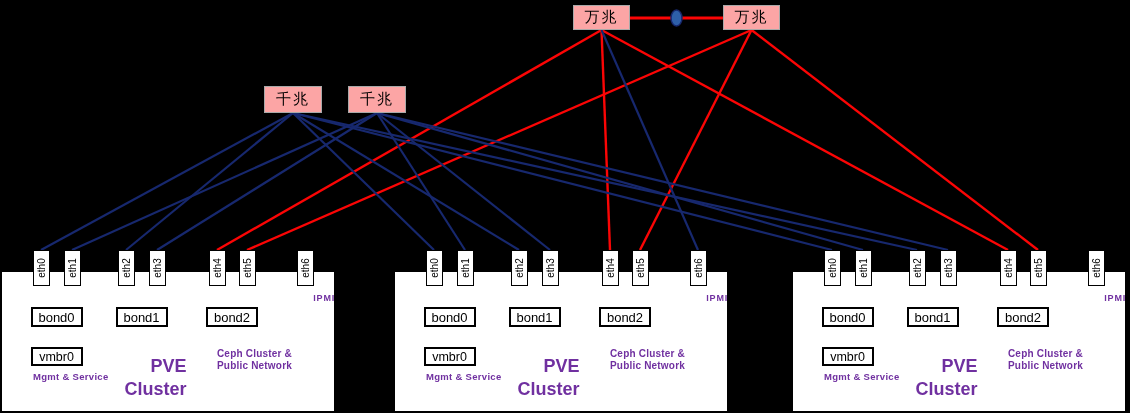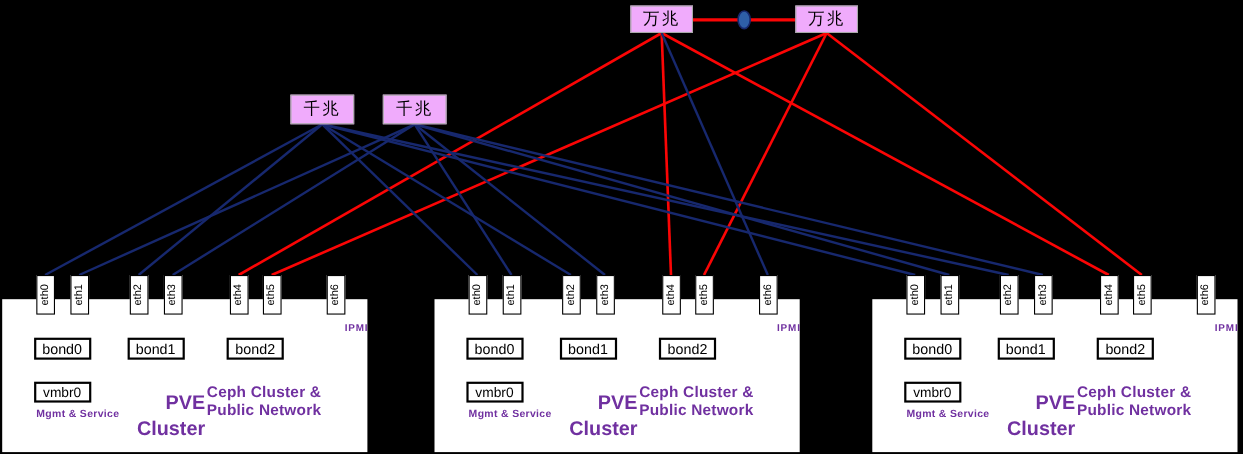--- a/index.html
+++ b/index.html
@@ -1,21 +1,21 @@
 <!DOCTYPE html>
 <html><head>
 <meta charset="utf-8">
 <style>
   html,body{margin:0;padding:0;background:#000;}
   .canvas{
     position:relative;width:1130px;height:413px;background:#000;overflow:hidden;
     font-family:"Liberation Sans", sans-serif;
   }
   .canvas svg{position:absolute;left:0;top:0;z-index:1;}
-  .box{position:absolute;background:#f0abfc;box-sizing:border-box;z-index:2;}
+  .box{position:absolute;background:#fca5a5;box-sizing:border-box;z-index:2;}
   .switchbox{
     border:1px solid #a9a9a9;display:flex;align-items:center;justify-content:center;
     font-size:15px;color:#000;letter-spacing:2px;
   }
   .server{background:#fff;z-index:2;}
   .port{
     position:absolute;background:#fff;border:1.6px solid #000;box-sizing:border-box;z-index:3;
   }
   .port span{
     position:absolute;left:50%;top:50%;
@@ -25,21 +25,21 @@
   .bond{
     position:absolute;background:#fff;border:2px solid #000;box-sizing:border-box;z-index:3;
     display:flex;align-items:center;justify-content:center;font-size:13px;color:#000;
   }
   .plabel{
     position:absolute;font-weight:bold;text-align:right;white-space:pre-line;z-index:3;
     line-height:1.15;
   }
   .lbl-mgmt{font-size:9.5px;letter-spacing:.3px;}
   .lbl-pve{font-size:18px;line-height:1.25;}
-  .lbl-ceph{font-size:14px;letter-spacing:.2px;}
+  .lbl-ceph{font-size:10px;letter-spacing:.2px;}
   .lbl-ipmi{font-size:9px;letter-spacing:.8px;}
 </style>
 </head>
 <body>
 
 <div class="canvas">
   <svg id="wires" width="1130" height="413" viewBox="0 0 1130 413">
       <line x1="601.5" y1="30" x2="217" y2="250" stroke="#fb0505" stroke-width="2.4"></line>
       <line x1="601.5" y1="30" x2="610" y2="250" stroke="#fb0505" stroke-width="2.4"></line>
       <line x1="601.5" y1="30" x2="1008" y2="250" stroke="#fb0505" stroke-width="2.4"></line>

